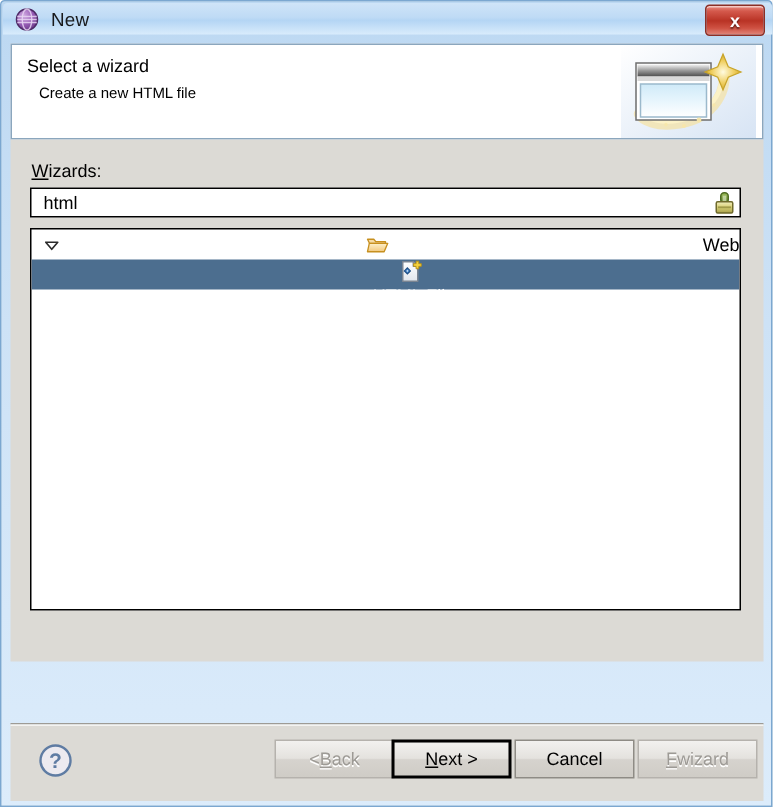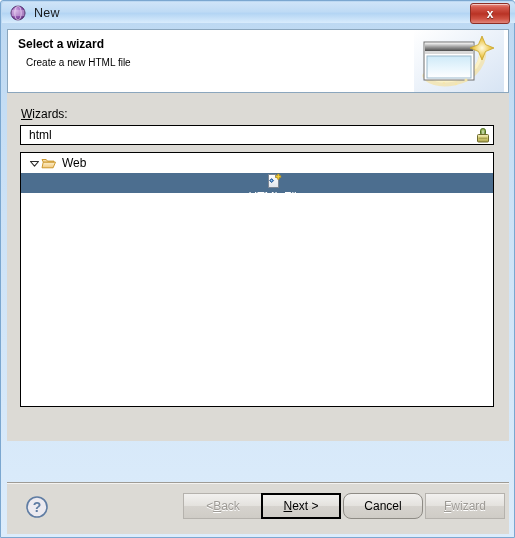--- a/index.html
+++ b/index.html
@@ -86,21 +86,21 @@
     box-sizing: border-box;
     background: #ffffff;
     border: 1px solid #8ba6bd;
     overflow: hidden;
   }
   #header-title {
     position: absolute;
     left: 10px;
     top: 7px;
     font-size: 12px;
-    font-weight: bold;
+    font-weight: normal;
     color: #000000;
   }
   #header-subtitle {
     position: absolute;
     left: 18px;
     top: 27px;
     font-size: 10px;
     color: #000000;
   }
   #header-banner-icon {
@@ -176,21 +176,21 @@
     border: 1px solid #000000;
     overflow: hidden;
   }
   .tree-row {
     display: flex;
     align-items: center;
     height: 20px;
     font-size: 12px;
     white-space: nowrap;
   }
-  .tree-row.level-0 { padding-left: 6px; }
+  .tree-row.level-0 { padding-left: 6px; justify-content: space-between; }
   .tree-row.level-1 { padding-left: 38px; }
   .tree-row.selected {
     background: #4c6e8f;
     color: #ffffff;
     flex-direction: column;
   }
   .twisty {
     width: 14px;
     height: 14px;
     flex: 0 0 auto;
@@ -251,21 +251,21 @@
   .dlg-button.disabled {
     color: #9d9a95;
     border-color: #b5b2ad;
     cursor: default;
     text-shadow: 0 1px 0 #ffffff;
   }
   .dlg-button u { text-decoration: underline; }
   #back-button   { left: 176px; width: 80px; }
   #next-button   { left: 254px; width: 80px;
                    border: 2px solid #000000; }
-  #cancel-button { left: 336px; width: 80px; border-radius: 8px; }
+  #cancel-button { left: 336px; width: 80px; }
   #finish-button { left: 418px; width: 80px; }
 </style>
 </head>
 <body>
 
 <div id="dialog-window">
 
   <div id="title-bar">
     <span id="app-icon">
       <svg width="16" height="16" viewBox="0 0 16 16">

